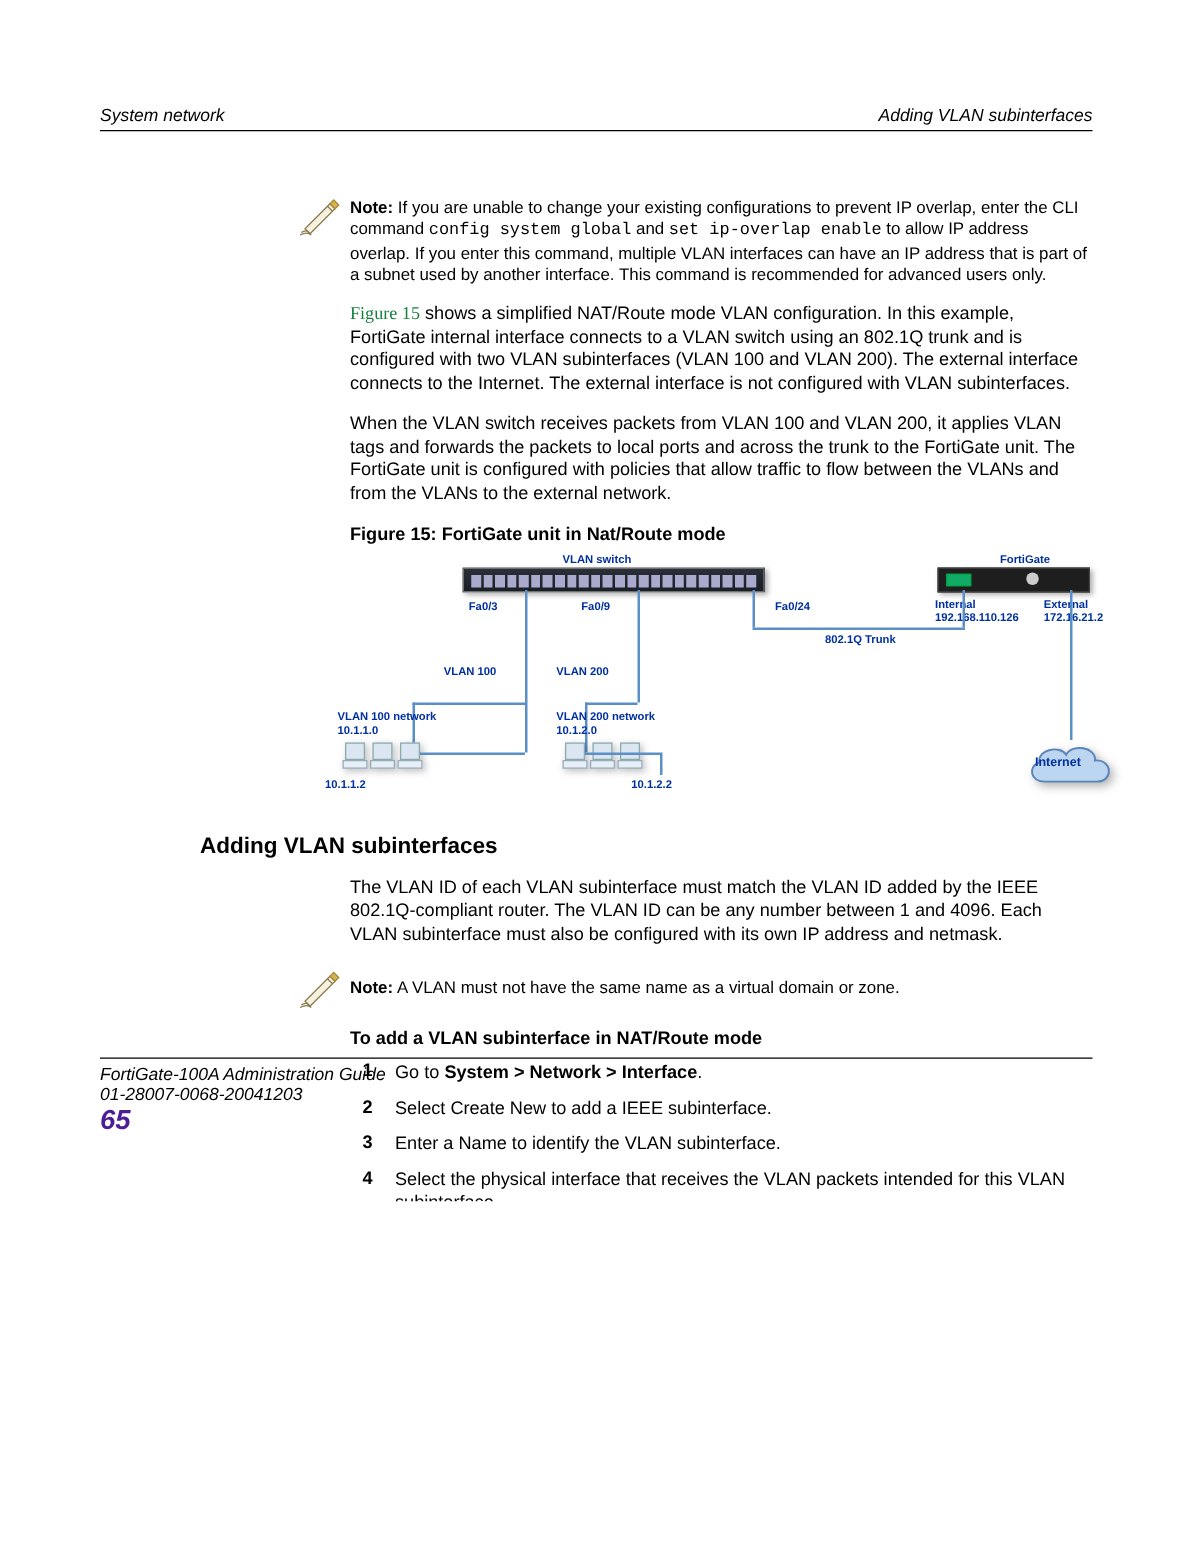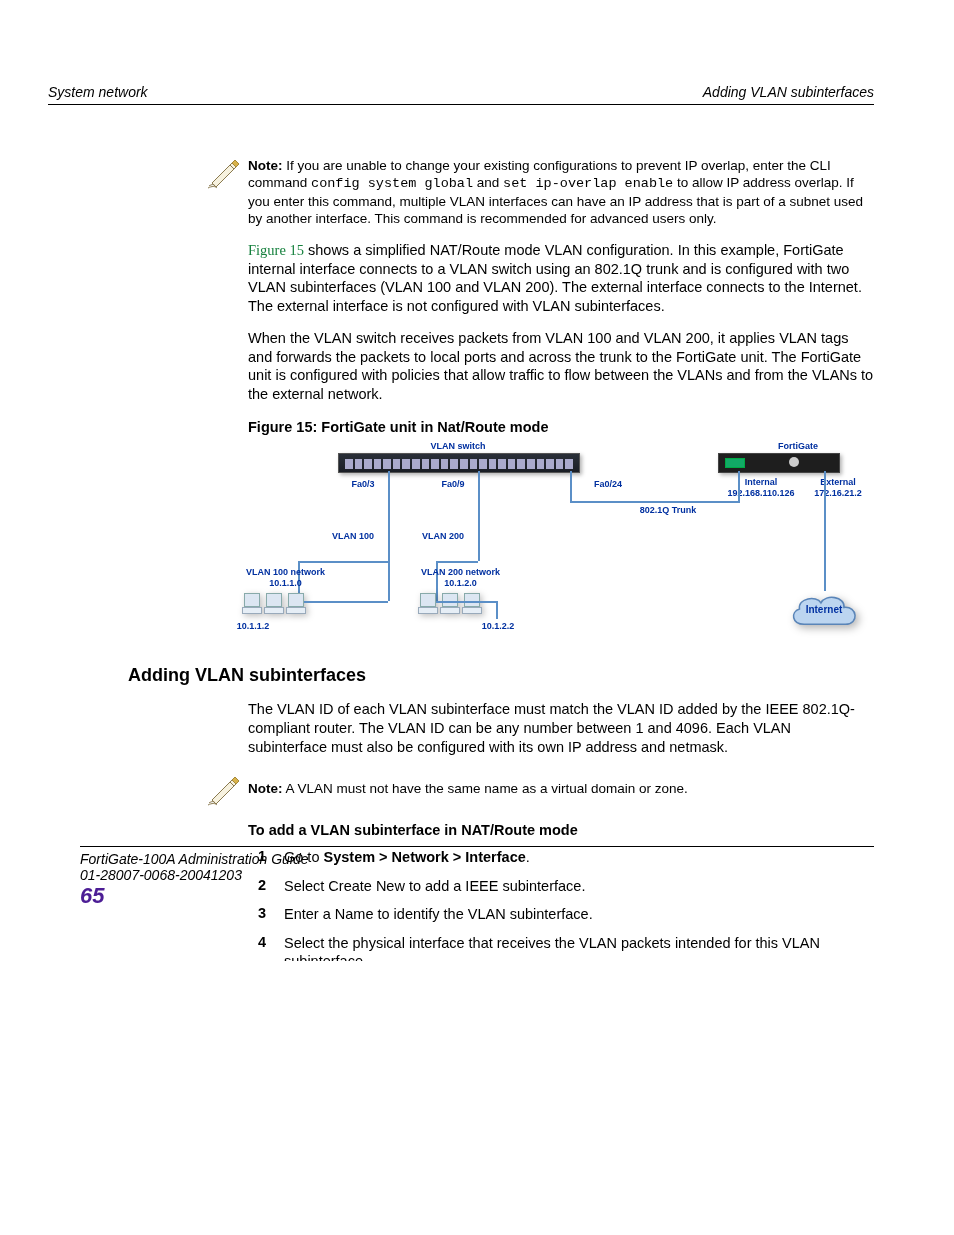--- a/index.html
+++ b/index.html
@@ -8,21 +8,21 @@
     padding: 0;
     font-family: Arial, Helvetica, sans-serif;
     color: #000;
     background: #fff;
   }
   .page {
     width: 954px;
     height: 961px;
     position: relative;
     box-sizing: border-box;
-    padding: 84px 80px 60px 48px;
+    padding: 84px 80px 60px 80px;
   }
   .running-head {
     display: flex;
     justify-content: space-between;
     font-style: italic;
     font-size: 14px;
     border-bottom: 1px solid #000;
     padding-bottom: 4px;
   }
   .content {
@@ -66,21 +66,20 @@
     margin-left: 200px;
     height: 200px;
     position: relative;
     font-family: Arial, Helvetica, sans-serif;
   }
   .dlabel {
     position: absolute;
     color: #0030a0;
     font-weight: bold;
     font-size: 9px;
-    text-align: center;
     line-height: 1.15;
   }
   .h2 {
     font-weight: bold;
     font-size: 18px;
     margin-top: 24px;
     margin-left: 80px;
   }
   .steps {
     margin-left: 180px;

